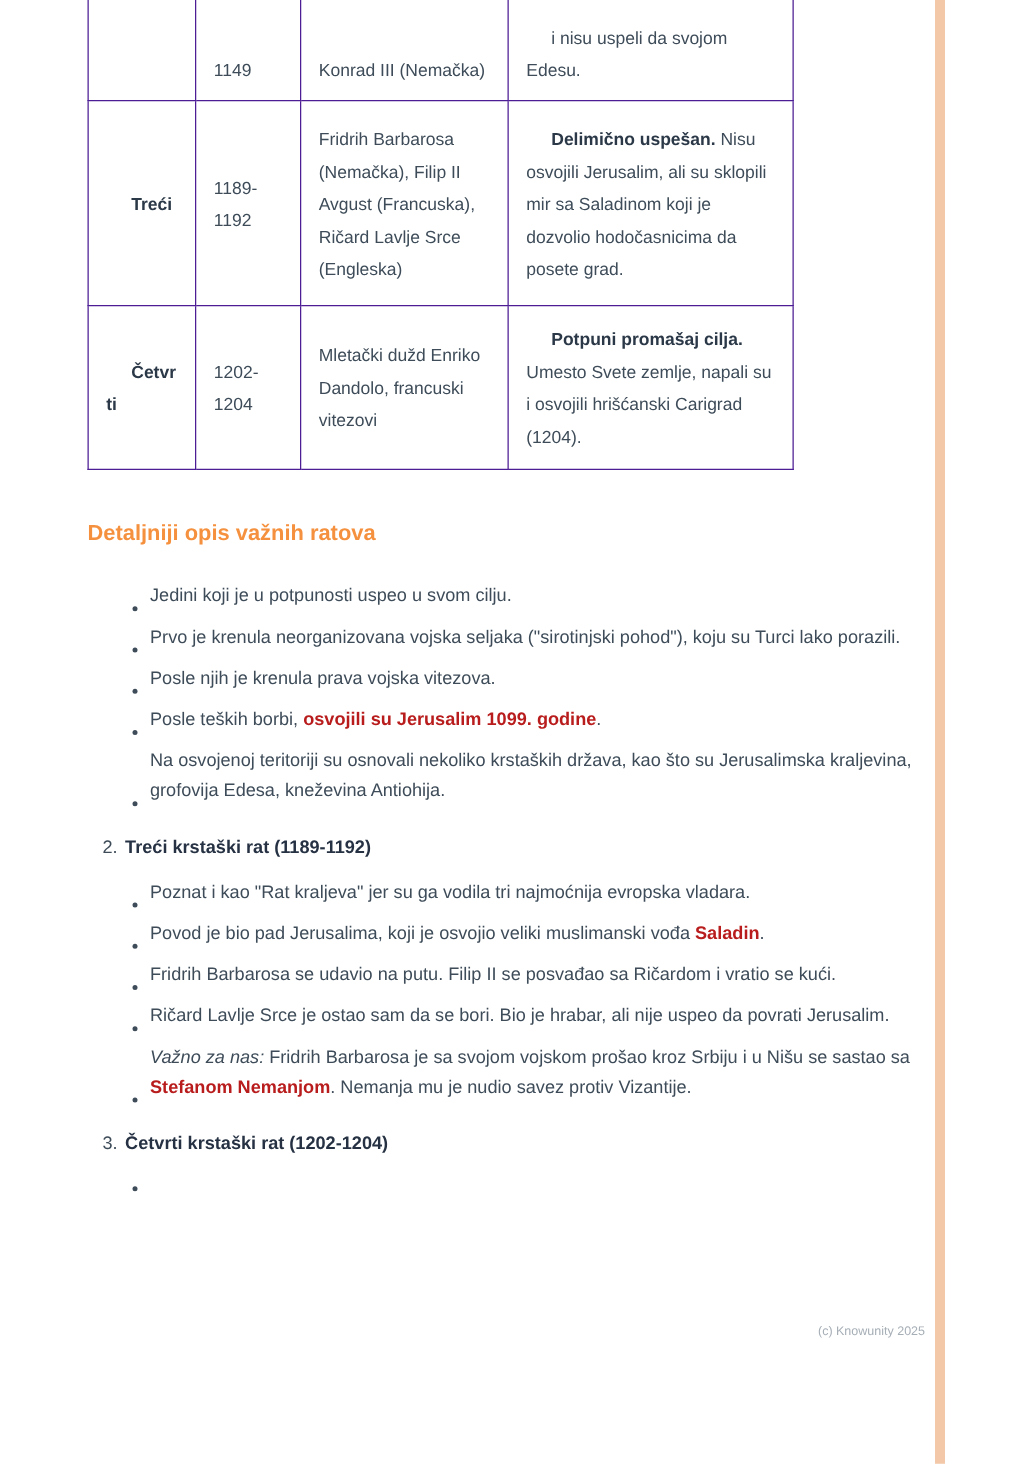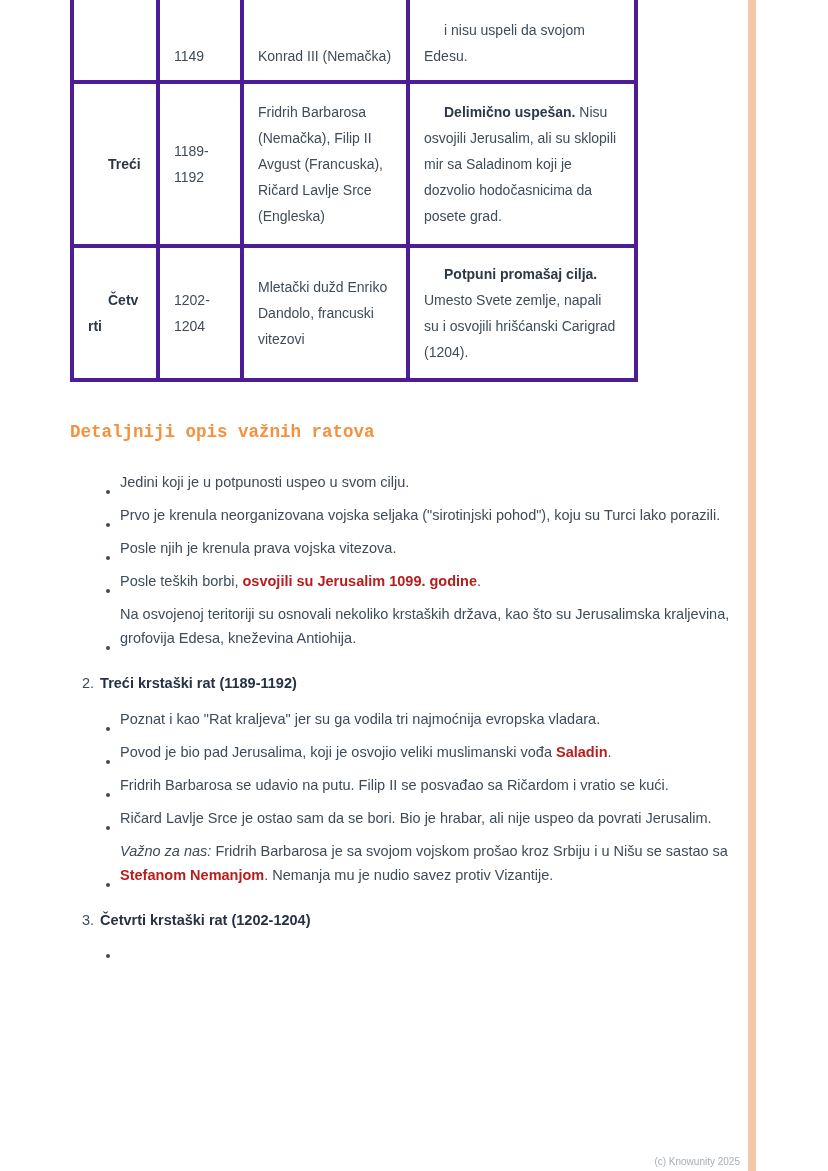--- a/index.html
+++ b/index.html
@@ -15,21 +15,21 @@
   
   table.crusades {
     border-collapse:collapse;
     width:564px;
     table-layout:fixed;
     font-size:14px;
     line-height:26px;
     color:#3e4c59;
   }
   table.crusades td {
-    border:4px solid #4c1d95;
+    border:1px solid #4c1d95;
     padding:13px 14px;
     vertical-align:middle;
     word-wrap:break-word;
   }
   .c-name  { width:86px;  font-weight:bold; color:#2b3847; }
   .c-years { width:84px; }
   .c-leaders { width:166px; }
   .c-outcome { width:228px; }
   .c-outcome strong, td strong { color:#2b3847;padding-left:20px; }
   tr.row-partial td {
@@ -41,21 +41,20 @@
   }
   tr.row-tall td   { height:164px; }
   tr.row-medium td { height:128px; }
 
   
   h2.section-heading {
     margin:40px 0 28px 0;
     font-size:17.5px;
     font-weight:bold;
     color:#f5913e;
-    font-family:Liberation Mono, monospace;
   }
 
   
   .oitem { margin-bottom:22px; }
   .ohead { margin-left:12px; margin-bottom:13px; font-size:14.5px; line-height:22px; }
   .onum  { color:#3e4c59; margin-right:6px; }
   .otitle { font-weight:bold; color:#263243; }
   .bullets { margin-left:36px; }
   .bullet {
     display:flex;
@@ -80,21 +79,21 @@
 
   
   .stripe {
     position:absolute;
     top:0; left:748px;
     width:8px; height:1171px;
     background:#f3c8a8;
   }
   .footer {
     position:absolute;
-    top:1156px;
+    top:1060px;
     right:88px;
     font-size:10px;
     color:#a6aeb6;
   }
 </style>
 </head>
 <body>
 
 <div class="page">
 

